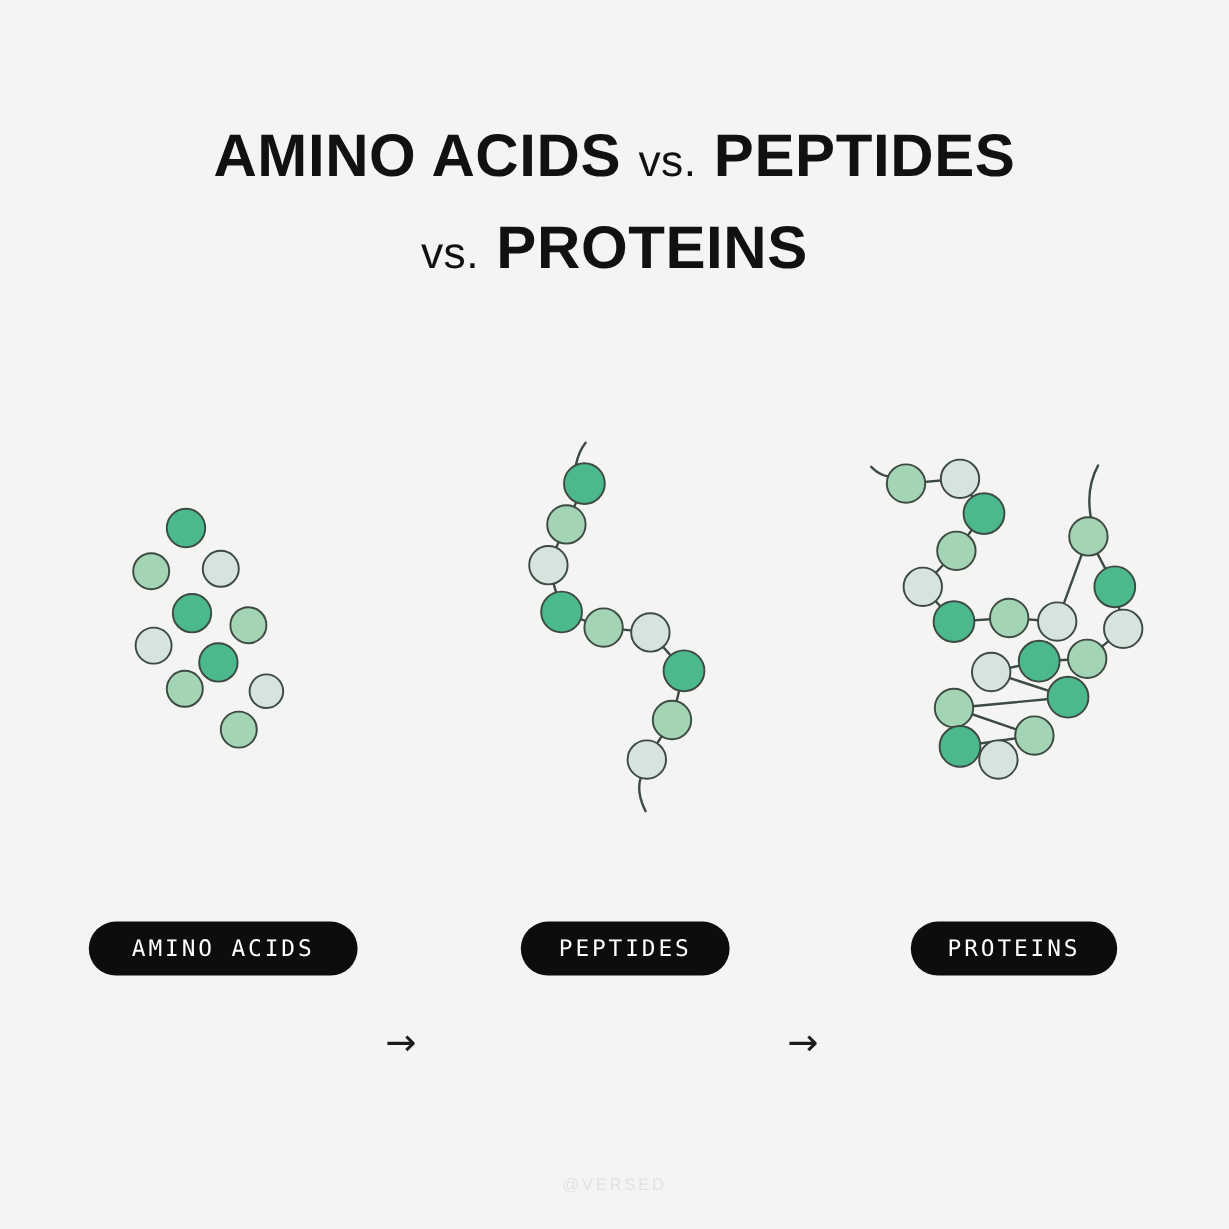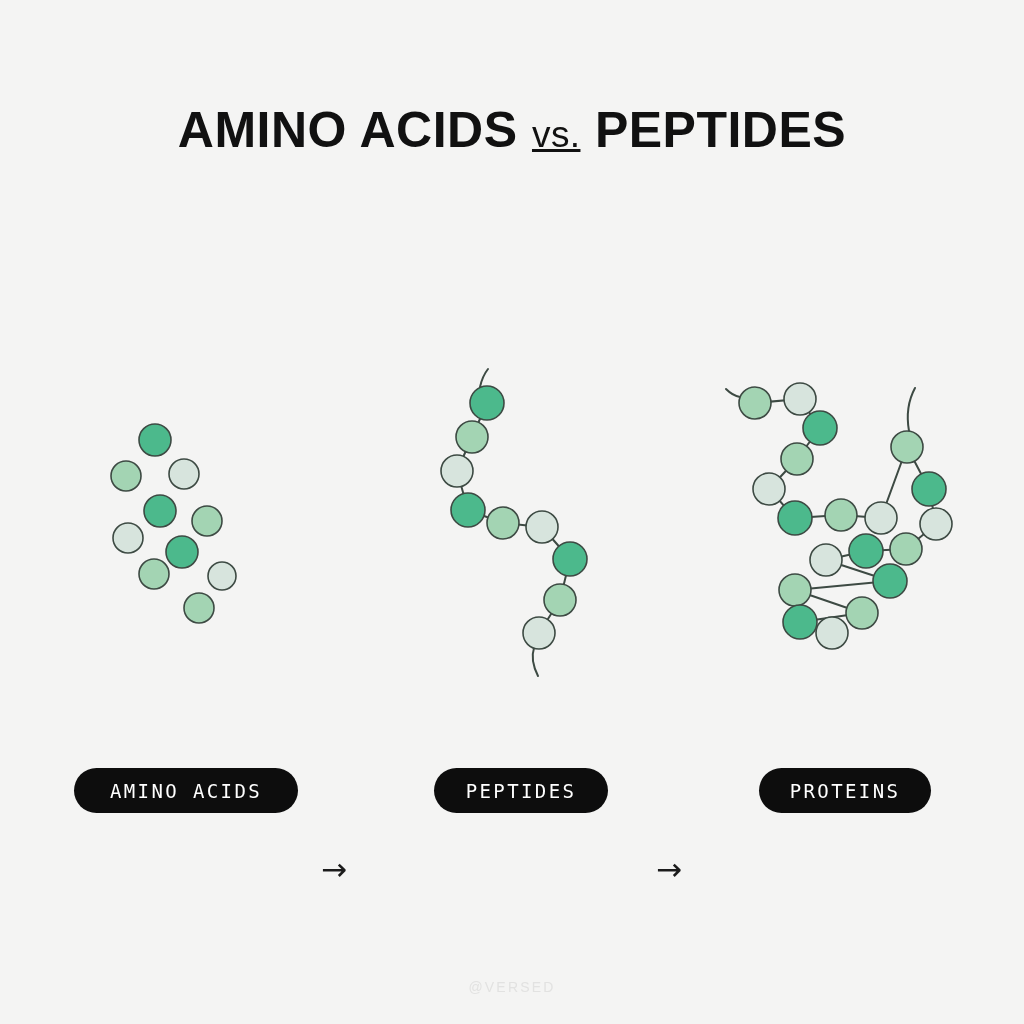--- a/index.html
+++ b/index.html
@@ -42,21 +42,20 @@
   }
   .title-strong {
     font-weight: 700;
     font-size: 50px;
     letter-spacing: 0.5px;
   }
   .title-vs {
     font-weight: 400;
     font-size: 37px;
     letter-spacing: 0.4px;
-    text-decoration: underline;
   }
 
   
   .diagram-row {
     position: absolute;
     left: 0;
     top: 355px;
     width: 1024px;
     height: 340px;
   }
@@ -129,20 +128,21 @@
     user-select: none;
   }
 </style>
 </head>
 <body>
 
 <div class="canvas">
 
   <div class="title-block">
     <span class="title-line"><span class="title-strong">AMINO ACIDS</span><span>&nbsp;</span><span class="title-vs">vs.</span><span>&nbsp;</span><span class="title-strong">PEPTIDES</span></span>
+    <span class="title-line"><span class="title-vs">vs.</span><span>&nbsp;</span><span class="title-strong">PROTEINS</span></span>
   </div>
 
   <div class="diagram-row">
 
     <div class="panel panel-amino">
       <svg width="250" height="340" viewBox="60 355 250 340">
         <g id="amino-beads">
             <circle cx="155" cy="440" r="16" fill="#4cb98c" stroke="#3d4a43" stroke-width="1.6"></circle>
             <circle cx="126" cy="476" r="15" fill="#a3d4b3" stroke="#3d4a43" stroke-width="1.6"></circle>
             <circle cx="184" cy="474" r="15" fill="#d7e4dd" stroke="#3d4a43" stroke-width="1.6"></circle>

